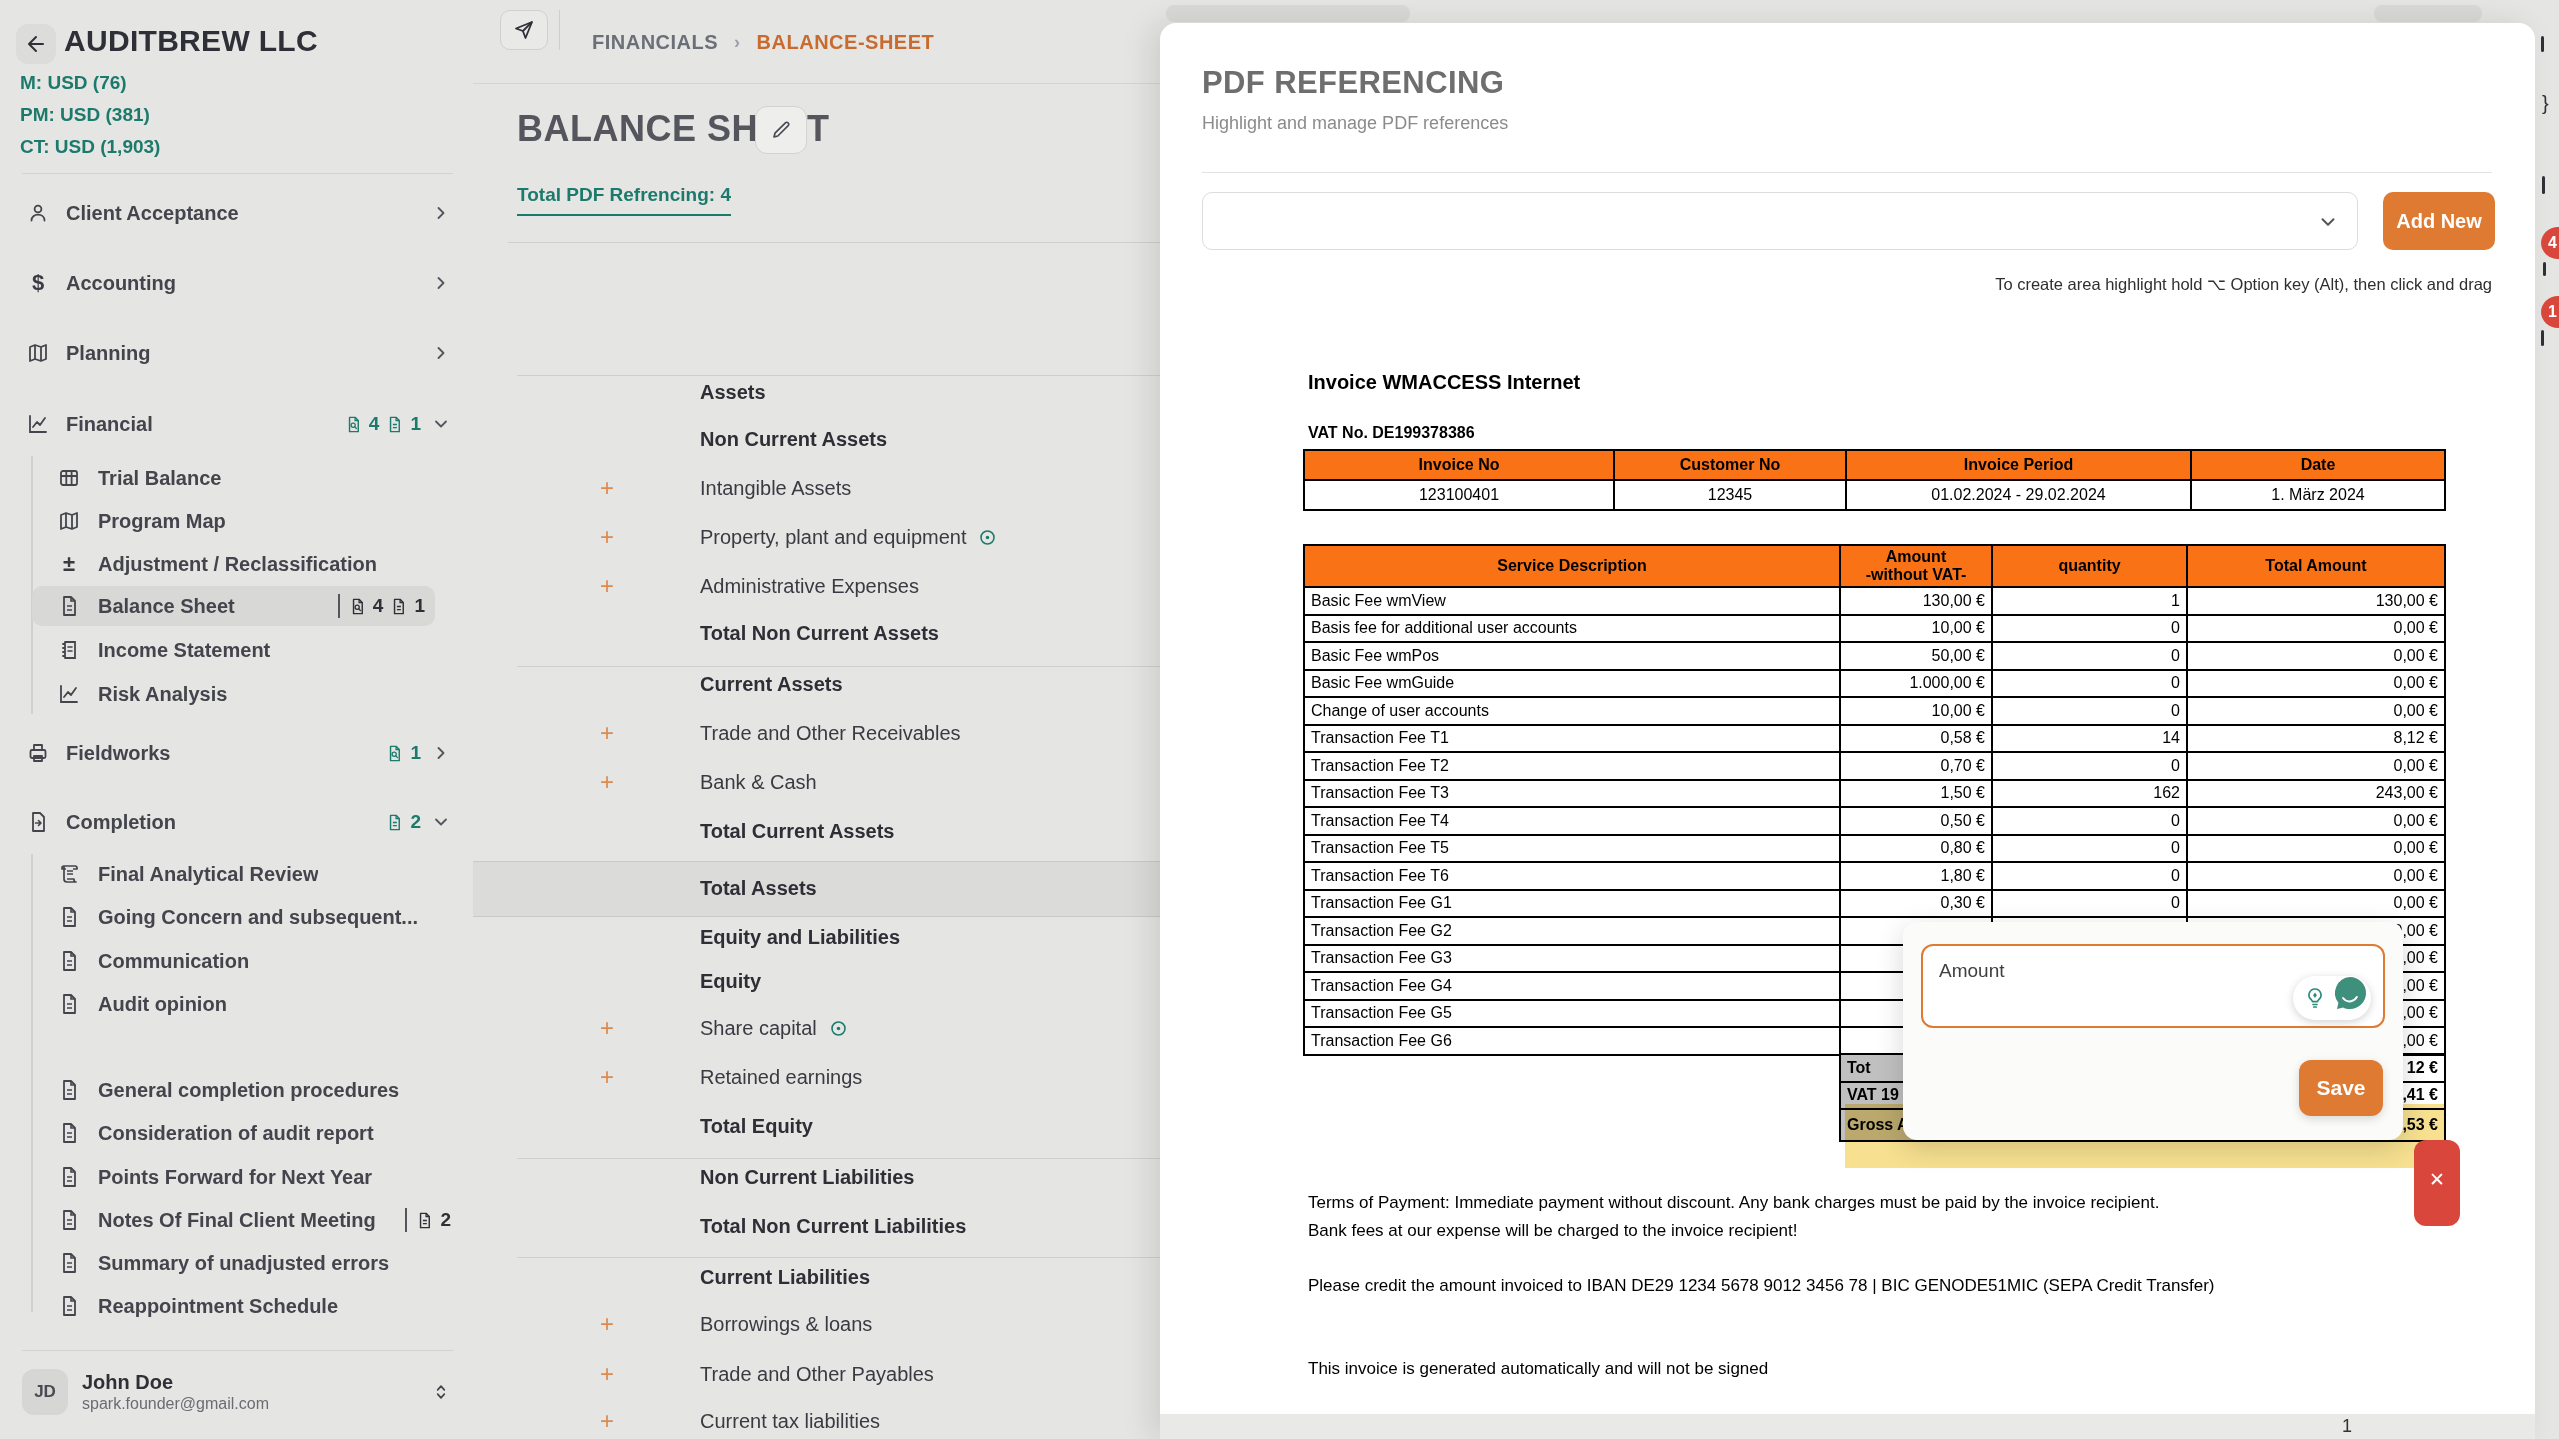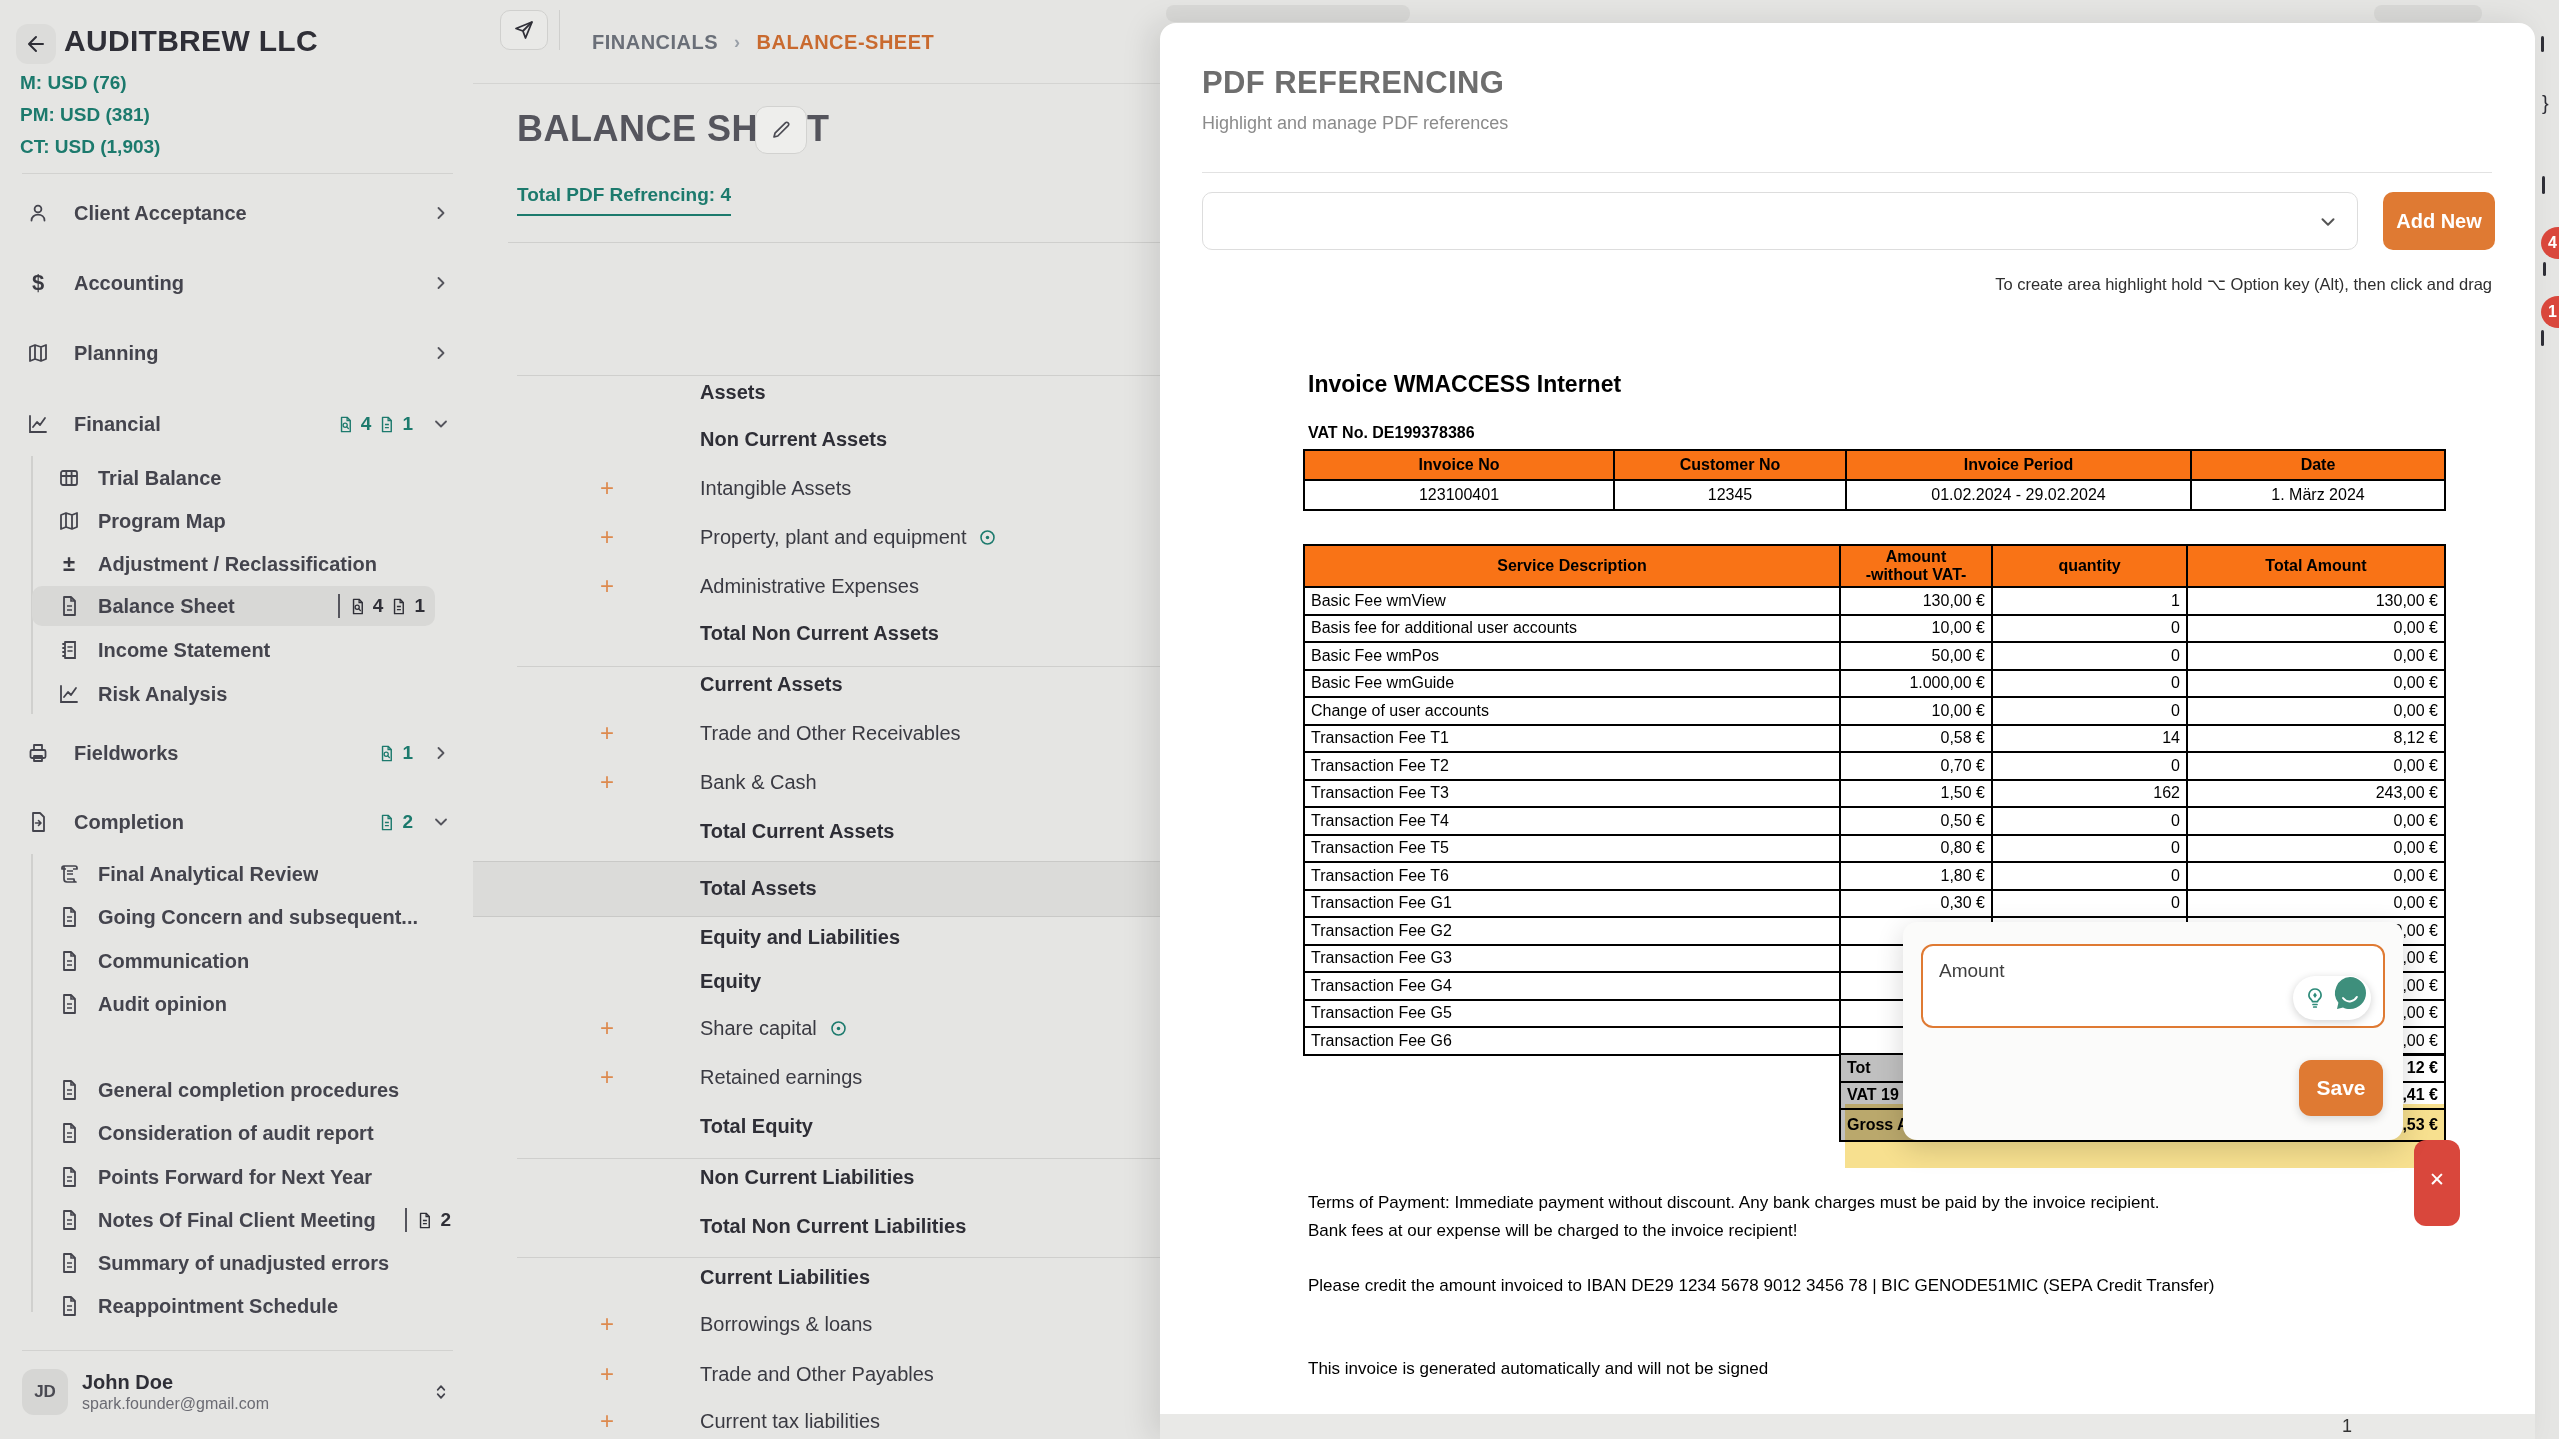--- a/index.html
+++ b/index.html
@@ -8,21 +8,21 @@
        font-family:"Liberation Sans","DejaVu Sans",sans-serif;color:#3a3a42;}
   
   .sidebar{position:absolute;left:0;top:0;width:473px;height:1174px;}
   .back-btn{position:absolute;left:16px;top:24px;width:40px;height:40px;border-radius:12px;
             background:#dcdcda;display:flex;align-items:center;justify-content:center;cursor:pointer;}
   .company{position:absolute;left:64px;top:24px;font-size:30px;font-weight:800;color:#2f2f37;letter-spacing:.3px;}
   .cur{position:absolute;left:20px;font-size:19px;font-weight:700;color:#1c7a6d;}
   .cur1{top:72px}.cur2{top:104px}.cur3{top:136px}
   .sdiv{position:absolute;left:22px;right:20px;border-top:1px solid #d2d2d0;}
   .nav-item{position:absolute;left:12px;right:12px;height:44px;display:flex;align-items:center;
-            padding:0 10px 0 14px;font-size:20px;font-weight:600;color:#44444d;cursor:pointer;border-radius:10px;gap:8px;}
+            padding:0 10px 0 14px;font-size:20px;font-weight:600;color:#44444d;cursor:pointer;border-radius:10px;}
   .nav-item .lbl{margin-left:16px;}
   .sub-item{position:absolute;left:12px;right:12px;height:40px;display:flex;align-items:center;
             padding:0 10px 0 45px;font-size:20px;font-weight:600;color:#44444d;cursor:pointer;border-radius:10px;}
   .sub-item .lbl{margin-left:17px;white-space:nowrap;overflow:hidden;}
   .sub-item.sel{background:#d8d8d6;left:32px;right:38px;padding-left:25px;}
   .spacer{flex:1;}
   .badges{display:flex;align-items:center;gap:6px;font-size:19px;font-weight:700;}
   .badges.teal{color:#1c7a6d;}
   .badges.dark{color:#2f2f37;}
   .vbar{width:2px;height:24px;background:#55555d;margin-right:8px;}
@@ -67,21 +67,21 @@
   .p-title{position:absolute;left:42px;top:42px;font-size:31px;font-weight:800;color:#6e6e6e;letter-spacing:.4px;}
   .p-sub{position:absolute;left:42px;top:90px;font-size:18px;color:#8b8b8b;}
   .p-div{position:absolute;left:42px;right:43px;top:149px;border-top:1px solid #e2e2e2;}
   .p-select{position:absolute;left:42px;top:169px;width:1156px;height:58px;border:1px solid #dddddd;
             border-radius:10px;background:#fff;cursor:pointer;}
   .p-select .chev{position:absolute;right:18px;top:18px;width:22px;height:22px;color:#555;}
   .addnew{position:absolute;left:1223px;top:169px;width:112px;height:58px;border-radius:10px;background:#df7a33;
           color:#fff;font-size:20px;font-weight:700;display:flex;align-items:center;justify-content:center;cursor:pointer;}
   .p-hint{position:absolute;right:43px;top:252px;font-size:16.5px;color:#2f2f2f;}
   .inv{position:absolute;font-family:"Liberation Sans",sans-serif;color:#000;}
-  .inv-title{left:148px;top:348px;font-size:23px;font-weight:700;}
+  .inv-title{left:148px;top:348px;font-size:20px;font-weight:700;}
   .inv-vat{left:148px;top:401px;font-size:16px;font-weight:700;}
   table.invt{border-collapse:collapse;table-layout:fixed;}
   table.invt th,table.invt td{border:2px solid #000;padding:0 6px;font-size:16px;overflow:hidden;white-space:nowrap;}
   table.invt th{background:#f97316;font-weight:700;text-align:center;}
   td.num{text-align:right;}
   td.desc{text-align:left;}
   .t-info{left:143px;top:426px;}
   .t-info td{text-align:center;height:30px;}
   .t-info th{height:30px;}
   .t-serv{left:143px;top:521px;}

